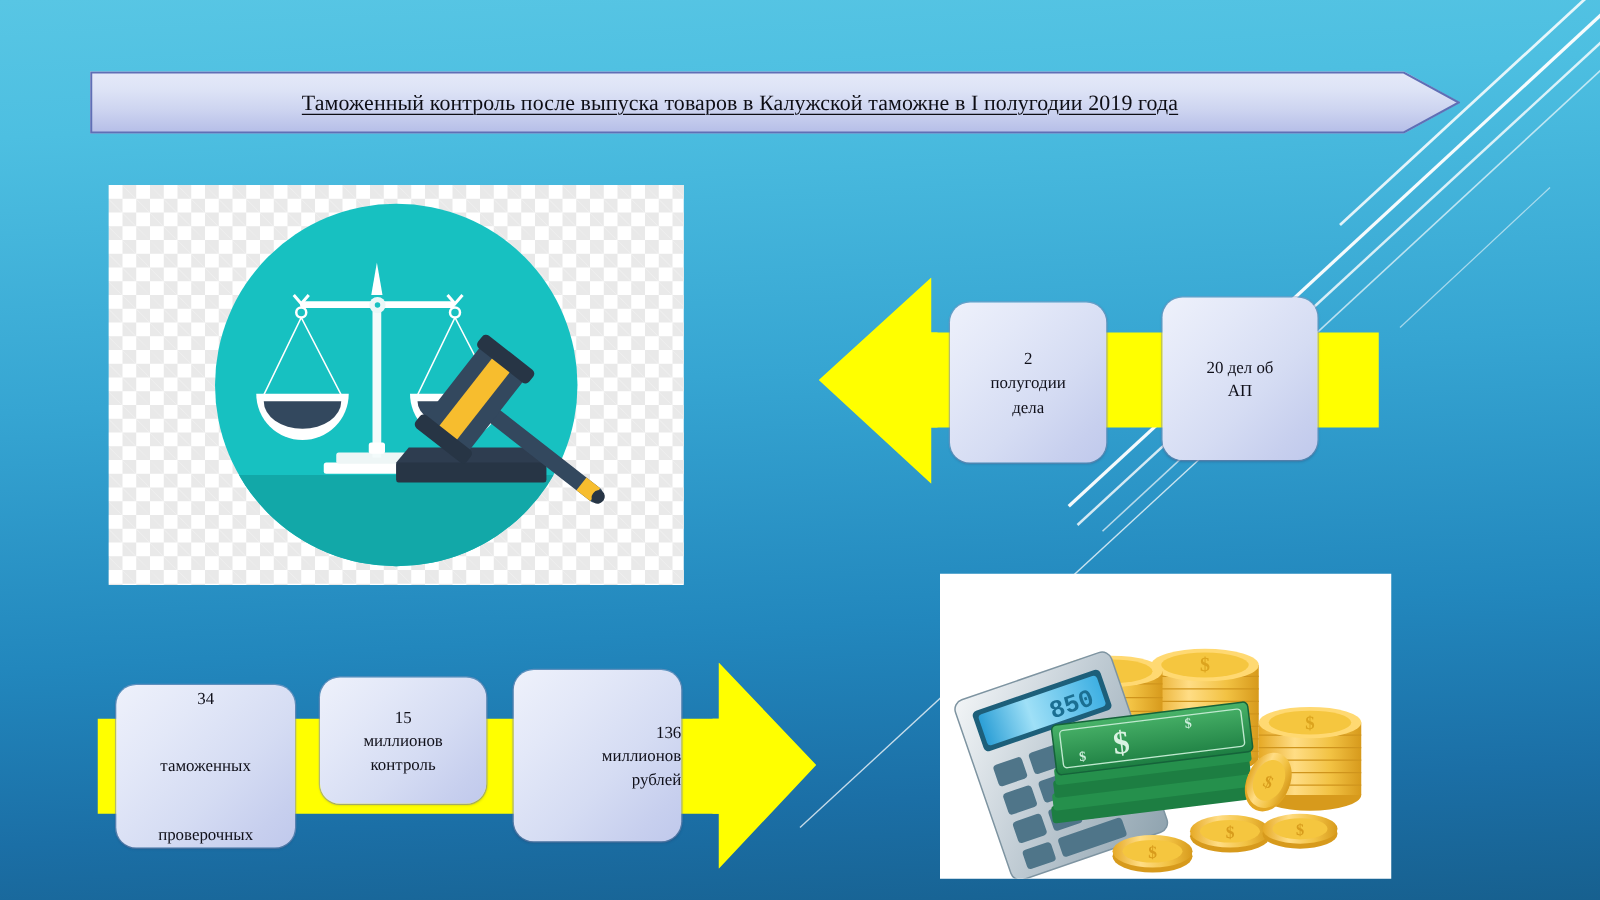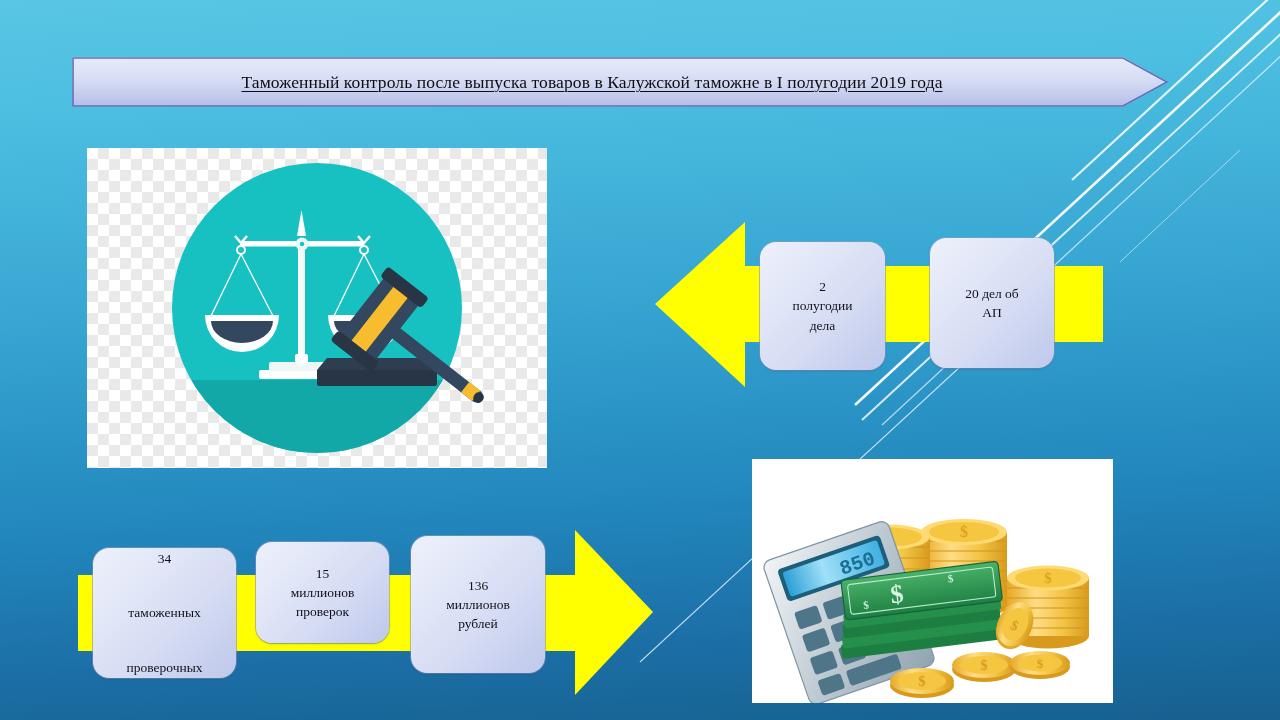--- a/index.html
+++ b/index.html
@@ -188,24 +188,24 @@
 
   <div class="stat-box" style="left:93px;top:548px;width:143px;height:130px;gap:35px;">
     <span class="num">34</span>
     <span class="lbl">таможенных</span>
     <span class="lbl">проверочных</span>
   </div>
 
   <div class="stat-box" style="left:256px;top:542px;width:133px;height:101px;">
     <span class="num">15</span>
     <span class="lbl">миллионов</span>
-    <span class="lbl">проверок</span>
-  </div>
-
-  <div class="stat-box" style="left:411px;top:536px;width:134px;height:137px;">
+    <span class="lbl">контроль</span>
+  </div>
+
+  <div class="stat-box" style="left:411px;top:536px;width:134px;height:137px;align-items:flex-end;">
     <span class="num">136</span>
     <span class="lbl">миллионов</span>
     <span class="lbl">рублей</span>
   </div>
 
   <div id="money-panel">
     <svg viewBox="0 0 361 244" width="361" height="244" aria-hidden="true">
       <defs>
         <linearGradient id="coinTop" x1="0" y1="0" x2="0" y2="1">
           <stop offset="0" stop-color="#ffe08a"></stop>

